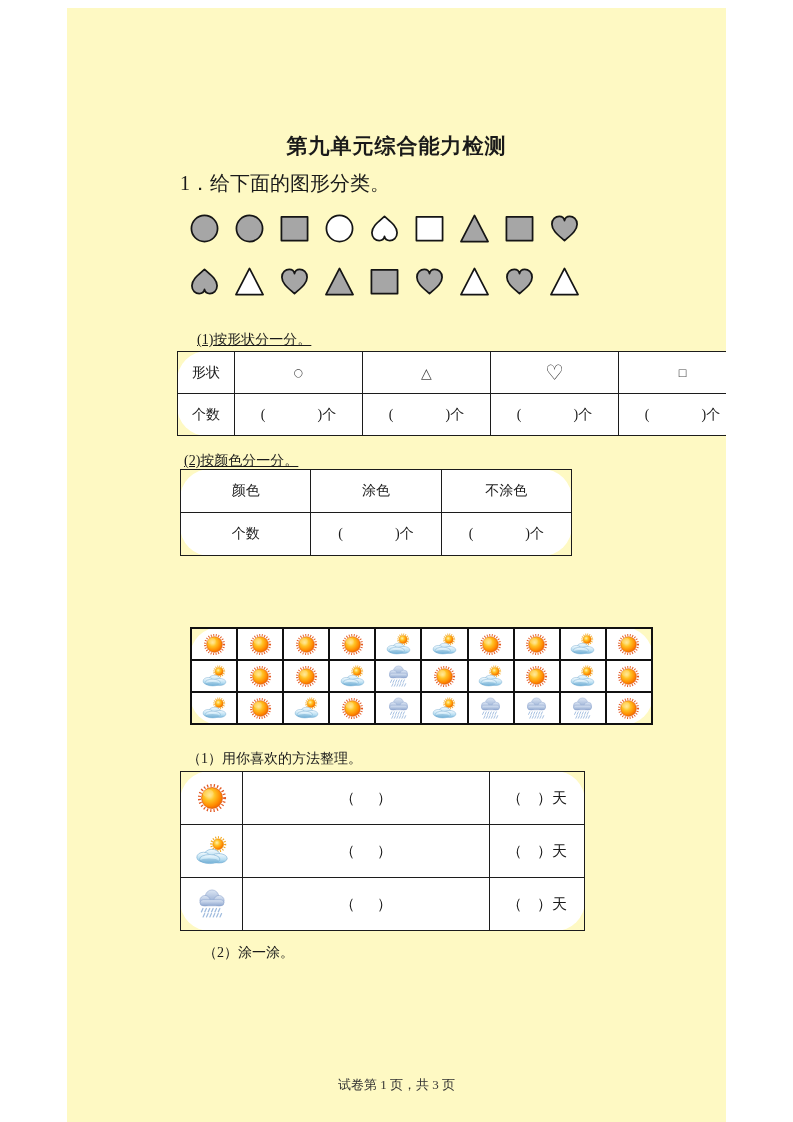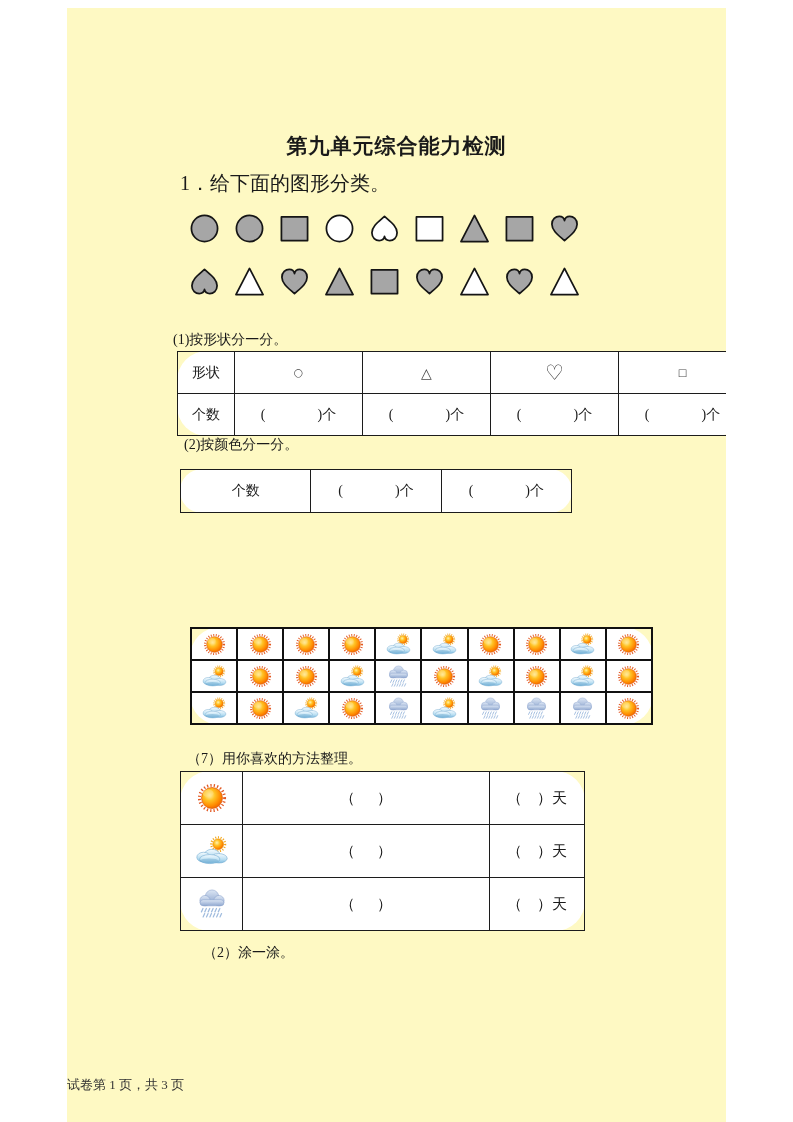--- a/index.html
+++ b/index.html
@@ -7,22 +7,22 @@
   body { font-family:"Liberation Serif","DejaVu Serif",serif; color:#1a1a1a; }
   .page { position:relative; width:659px; height:1122px; margin:8px auto; background:#fef9c3; overflow:hidden; }
 
   .title { position:absolute; top:124px; left:0; width:100%; text-align:center;
            font-size:21px; font-weight:bold; letter-spacing:1px; }
 
   .qtext  { position:absolute; font-size:20px; }
   .q1text { top:162px; left:113px; }
   .q2text { top:586px; left:113px; }
   .sublabel { position:absolute; font-size:14px; }
-  .s1 { top:323px; left:106px; }
-  .s2 { top:428px; left:117px; }
+  .s1 { top:323px; left:130px;text-decoration:underline; }
+  .s2 { top:444px; left:117px;text-decoration:underline; }
   .s3 { top:742px; left:120px; }
   .s4 { top:936px; left:136px; }
 
   .shape-row { position:absolute; left:122px; display:flex; gap:14px; align-items:center; }
   .shape-row1 { top:205px; }
   .shape-row2 { top:258px; }
   .qshape { width:31px; height:31px; display:block; }
 
   table { border-collapse:collapse; table-layout:fixed; background:#fff;border-radius:30px; }
   td { text-align:center; vertical-align:middle; font-size:14px; }
@@ -44,21 +44,21 @@
   .g15 { width:15px; }
 
   .wgrid { position:absolute; top:619px; left:123px; width:463px; }
   .wgrid td { border:2px solid #111; height:32px; padding:0; }
   .wicon { width:29px; height:27px; display:inline-block; vertical-align:middle; }
 
   .t3 { position:absolute; top:763px; left:113px; width:404px; }
   .t3 td { border:1.5px solid #1c1c1c; height:53px; font-size:15px; }
   .ticon { width:38px; height:36px; display:inline-block; vertical-align:middle; }
 
-  .footer { position:absolute; top:1068px; left:0; width:100%; text-align:left;
+  .footer { position:absolute; top:1068px; left:0; width:100%; text-align:center;
             font-size:13px; color:#333; }
 </style>
 </head>
 <body>
 
 <svg width="0" height="0" style="position:absolute" aria-hidden="true">
   <defs>
     <radialGradient id="gSun" cx="38%" cy="36%" r="75%">
       <stop offset="0%" stop-color="#FFF3B0"></stop>
       <stop offset="35%" stop-color="#FFC224"></stop>
@@ -199,20 +199,25 @@
         <td><span>(</span><span class="gap g52"></span><span>)个</span></td>
       </tr>
     </tbody>
   </table>
 
   <div class="sublabel s2">(2)按颜色分一分。</div>
 
   <table class="t2">
     <tbody>
       <tr>
+        <td>颜色</td>
+        <td>涂色</td>
+        <td>不涂色</td>
+      </tr>
+      <tr>
         <td>个数</td>
         <td><span>(</span><span class="gap g52"></span><span>)个</span></td>
         <td><span>(</span><span class="gap g52"></span><span>)个</span></td>
       </tr>
     </tbody>
   </table>
 
 
   <table class="wgrid">
     <tbody>
@@ -308,21 +313,21 @@
           <td><svg class="wicon" viewBox="0 0 32 32">
               <use href="#i-rainy"></use>
             </svg></td>
           <td><svg class="wicon" viewBox="0 0 32 32">
               <use href="#i-sunny"></use>
             </svg></td>
         </tr>
       </tbody>
   </table>
 
-  <div class="sublabel s3">（7）用你喜欢的方法整理。</div>
+  <div class="sublabel s3">（1）用你喜欢的方法整理。</div>
 
   <table class="t3">
     <colgroup>
         <col style="width:62px">
         <col style="width:247px">
         <col style="width:95px">
       </colgroup>
     <tbody>
       <tr>
         <td><span><svg class="ticon" viewBox="0 0 32 32">

